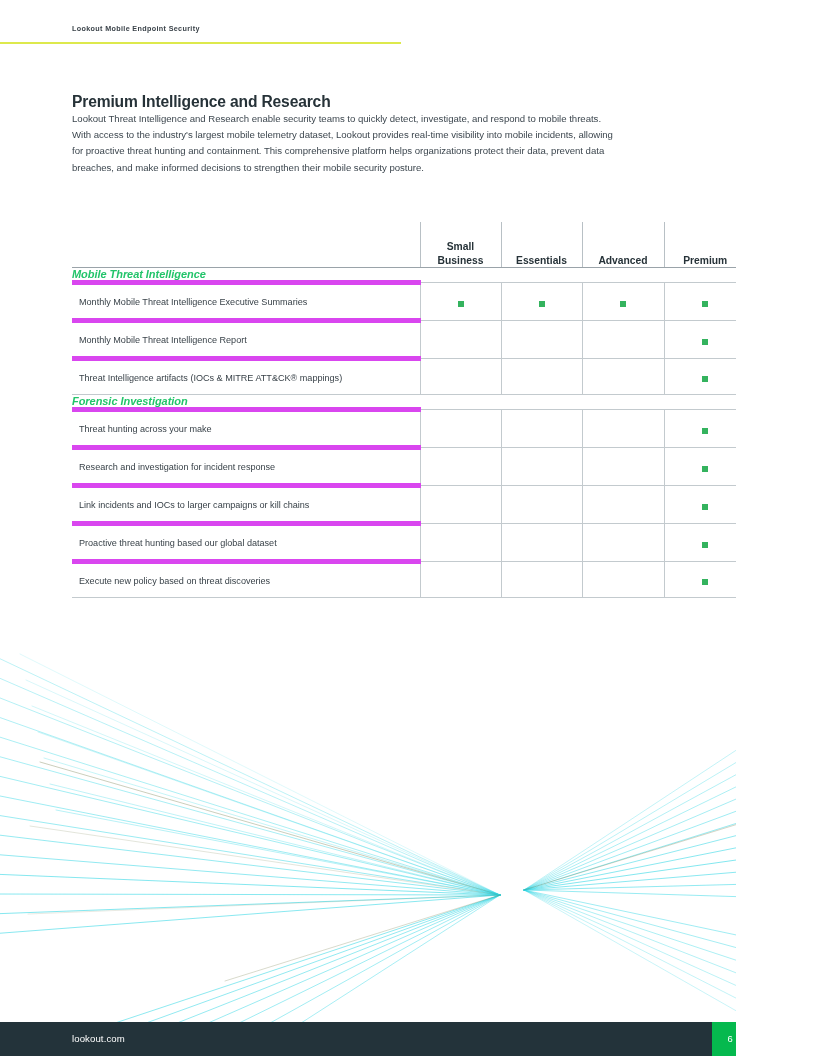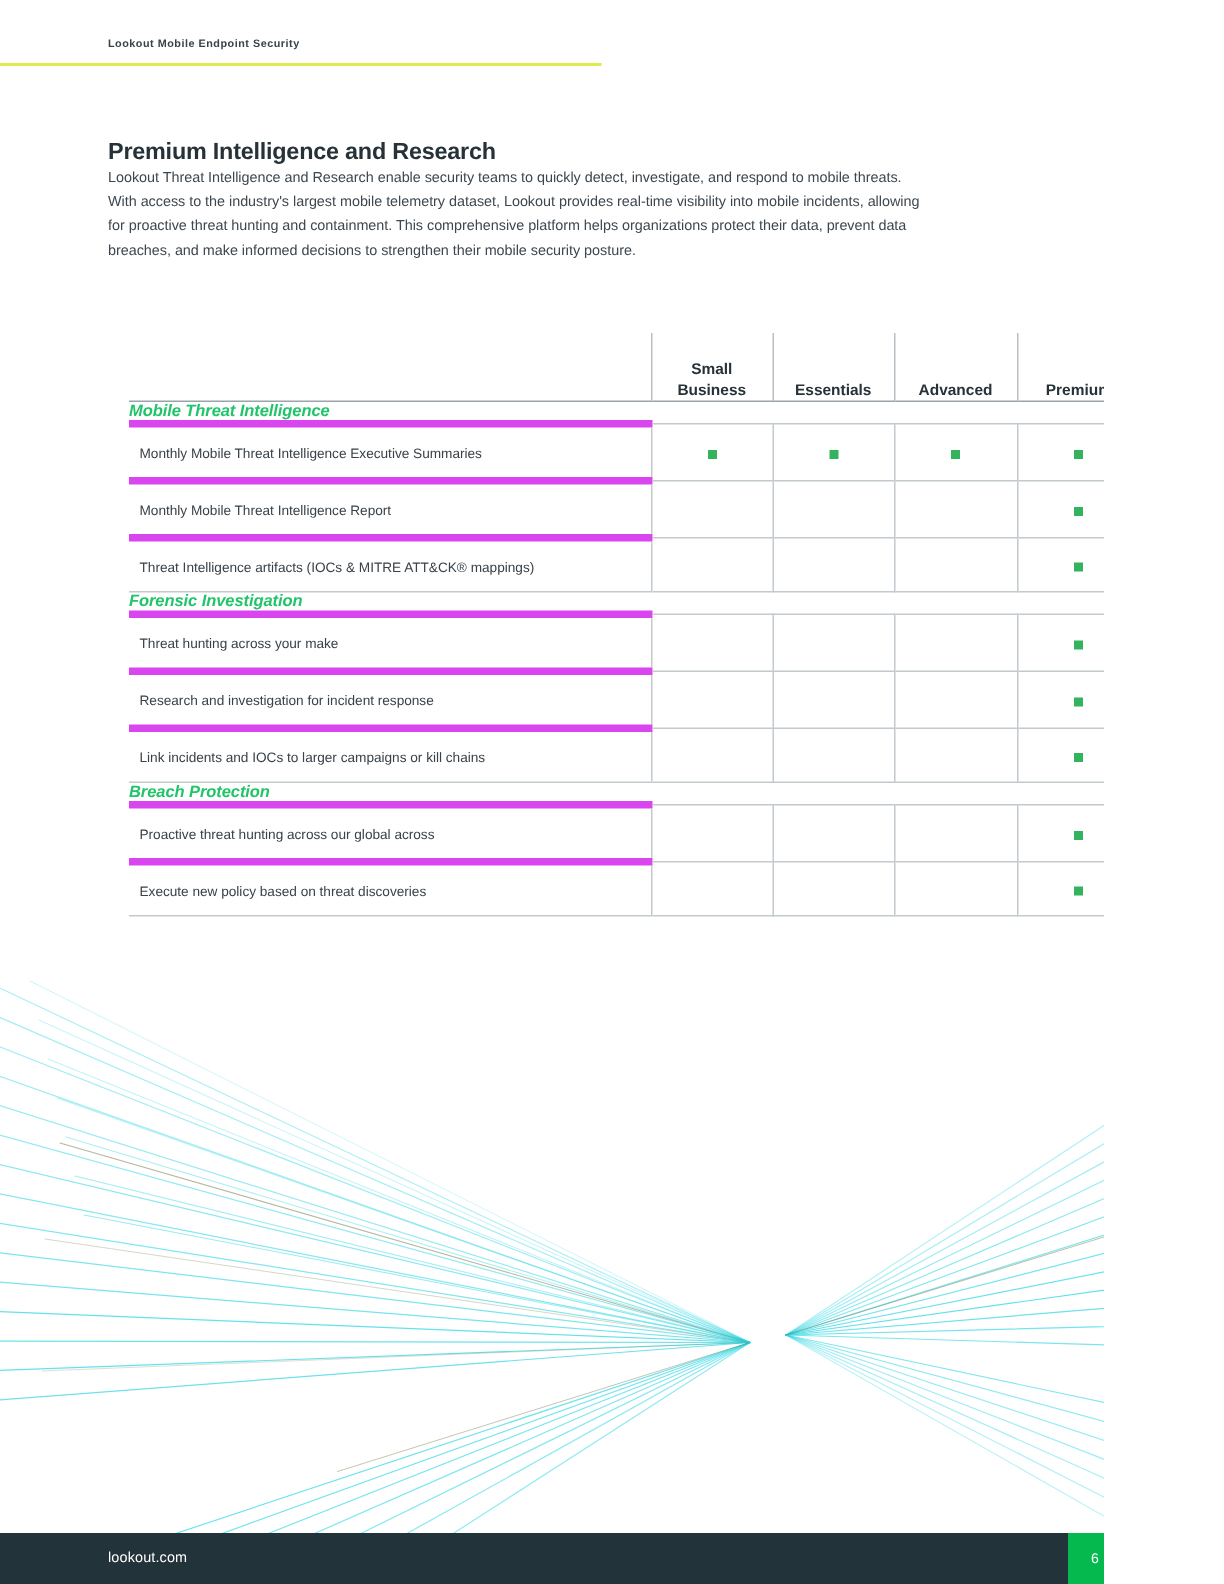--- a/index.html
+++ b/index.html
@@ -71,21 +71,20 @@
   .table-wrap {
     position: absolute;
     left: 72px;
     top: 222px;
     width: 674px;
   }
   .cmp-table {
     border-collapse: collapse;
     width: 674px;
     table-layout: fixed;
-    margin-left: 14px;
   }
   .cmp-table col.c-feature { width: 348px; }
   .cmp-table col.c-plan    { width: 81px; }
   .cmp-table col.c-plan-w  { width: 82px; }
 
   
   tr.head-row th {
     border-bottom: 1.4px solid #9aa3a9;
     padding: 0;
     vertical-align: bottom;
@@ -287,29 +286,22 @@
             <td class="feat-mark"><span class="mark off"></span></td>
             <td class="feat-mark"><span class="mark on" style="background: rgb(52, 179, 94);"></span></td>
           </tr>
           <tr class="feature-row last-in-group">
             <td class="feat-name">Link incidents and IOCs to larger campaigns or kill chains</td>
             <td class="feat-mark"><span class="mark off"></span></td>
             <td class="feat-mark"><span class="mark off"></span></td>
             <td class="feat-mark"><span class="mark off"></span></td>
             <td class="feat-mark"><span class="mark on" style="background: rgb(52, 179, 94);"></span></td>
           </tr>
-          <tr class="group-row">
-            <td class="group-label" style="color: rgb(34, 196, 106);">Breach Protection</td>
-            <td class="group-spacer"></td>
-            <td class="group-spacer"></td>
-            <td class="group-spacer"></td>
-            <td class="group-spacer"></td>
-          </tr>
-          <tr class="feature-row">
-            <td class="feat-name">Proactive threat hunting across our global across</td>
+          <tr class="feature-row">
+            <td class="feat-name">Proactive threat hunting based our global dataset</td>
             <td class="feat-mark"><span class="mark off"></span></td>
             <td class="feat-mark"><span class="mark off"></span></td>
             <td class="feat-mark"><span class="mark off"></span></td>
             <td class="feat-mark"><span class="mark on" style="background: rgb(52, 179, 94);"></span></td>
           </tr>
           <tr class="feature-row last-in-group">
             <td class="feat-name">Execute new policy based on threat discoveries</td>
             <td class="feat-mark"><span class="mark off"></span></td>
             <td class="feat-mark"><span class="mark off"></span></td>
             <td class="feat-mark"><span class="mark off"></span></td>

